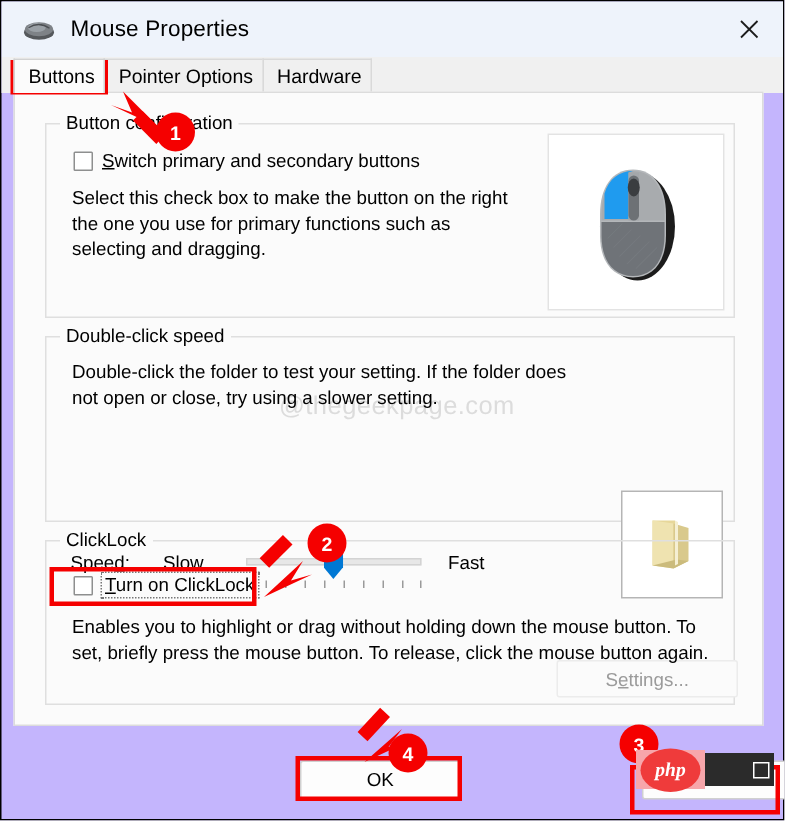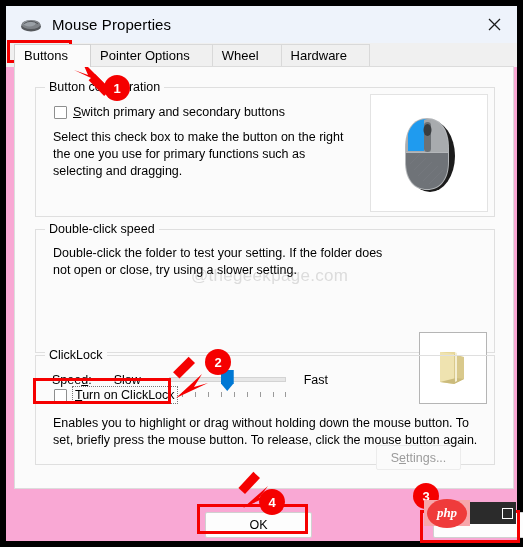--- a/index.html
+++ b/index.html
@@ -8,22 +8,22 @@
     background:#f0f0f0;
     font-family:"Liberation Sans", sans-serif;
     font-size:12.5px;
     color:#000;
     overflow:hidden;
     position:relative;
   }
   
   #window{
     position:absolute;left:0;top:0;width:523px;height:547px;
-    background:#f9a8d4;
-    border:6px solid #000000;
+    background:#c4b5fd;
+    border:1px solid #000000;
     box-sizing:border-box;
   }
   
   #titlebar{
     position:absolute;left:0;top:0;right:0;height:37px;
     background:#eef3fb;
     display:flex;align-items:center;
   }
   #title-mouse-icon{
     margin-left:14px;width:22px;height:16px;position:relative;
@@ -41,21 +41,21 @@
   
   #tabstrip{
     position:absolute;left:0;top:37px;right:0;height:24px;
     background:#f0f0f0;
     display:flex;align-items:flex-end;
     padding-left:8px;
     box-sizing:border-box;
   }
   .tab{
     font-size:13px;
-    padding:3px 22px 4px 9px;
+    padding:3px 6px 4px 9px;
     border:1px solid #d9d9d9;
     border-bottom:none;
     background:#f0f0f0;
     margin-right:-1px;
     white-space:nowrap;
     line-height:15px;
     color:#000;
     cursor:default;
   }
   .tab.active{
@@ -79,21 +79,21 @@
   .group-title{
     position:absolute;top:-8px;left:9px;
     background:#fbfbfb;
     padding:0 4px;
     font-size:12.5px;
     color:#000;
     white-space:nowrap;
   }
   #grp-buttonconfig{left:20px;top:20px;width:460px;height:130px;}
   #grp-dblclick{left:20px;top:162px;width:460px;height:124px;}
-  #grp-clicklock{left:20px;top:288px;width:460px;height:110px;padding-left:32px;}
+  #grp-clicklock{left:20px;top:298px;width:460px;height:110px;padding-left:32px;}
 
   
   .cbox{
     width:13px;height:13px;border:1px solid #8e8f8f;background:#fff;
     display:inline-block;box-sizing:border-box;vertical-align:-2px;
     border-radius:1px;
   }
   .cb-row{position:absolute;display:flex;align-items:center;gap:6px;cursor:default;}
   .cb-label{font-size:12.5px;line-height:14px;}
   .u{text-decoration:underline;}
@@ -134,21 +134,21 @@
   }
   #slider-ticks{
     position:absolute;left:0;top:22px;width:117px;height:6px;
   }
   #slider-ticks i{
     position:absolute;top:0;width:1px;height:5px;background:#9a9a9a;display:block;
   }
 
   
   #settings-btn{
-    position:absolute;left:361px;top:378px;width:85px;height:25px;
+    position:absolute;left:361px;top:378px;width:121px;height:25px;
     border:1px solid #ececec;background:#fbfbfb;border-radius:2px;
     display:flex;align-items:center;justify-content:center;
     font-size:12.5px;color:#9b9b9b;box-sizing:border-box;cursor:default;
   }
 
   
   .btm-btn{
     position:absolute;height:26px;width:107px;
     border:1px solid #d0d0d0;background:#fdfdfd;border-radius:2px;
     display:flex;align-items:center;justify-content:center;
@@ -228,21 +228,20 @@
       <svg width="13" height="13" viewBox="0 0 13 13">
         <line x1="1" y1="1" x2="12" y2="12" stroke="#1b1b1b" stroke-width="1.2"></line>
         <line x1="12" y1="1" x2="1" y2="12" stroke="#1b1b1b" stroke-width="1.2"></line>
       </svg>
     </div>
   </div>
 
   <div id="tabstrip">
     <div class="tab active">Buttons</div>
     <div class="tab">Pointer Options</div>
-    <div class="tab">Wheel</div>
     <div class="tab">Hardware</div>
   </div>
 
   <div id="panel">
 
     <div class="group" id="grp-buttonconfig">
       <div class="group-title">Button configuration</div>
     </div>
 
     <div class="cb-row" style="left:39px;top:38px;">

